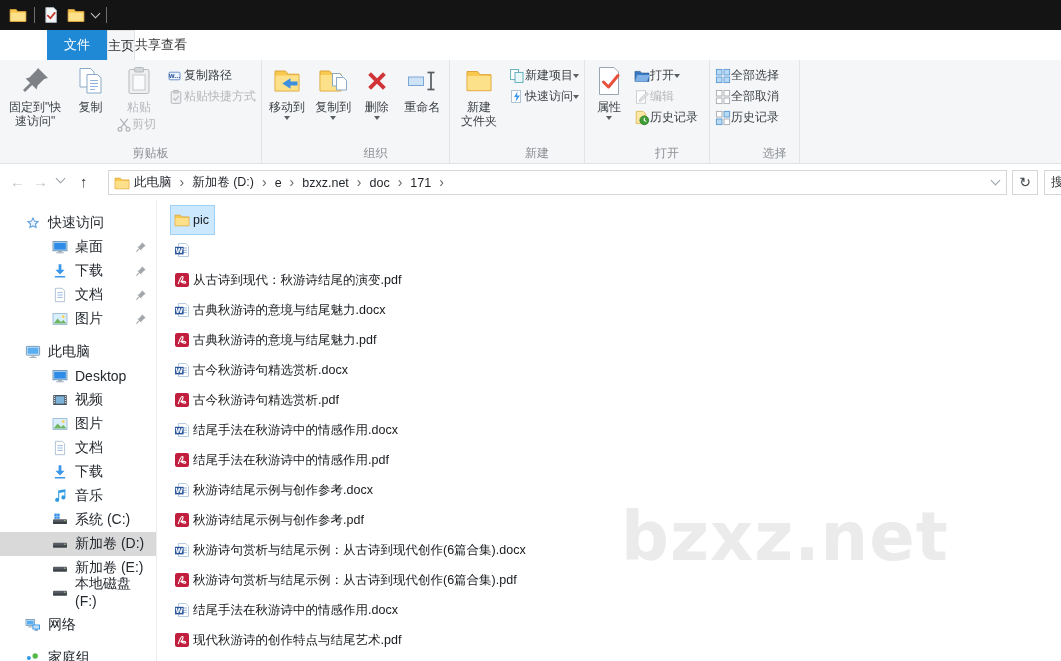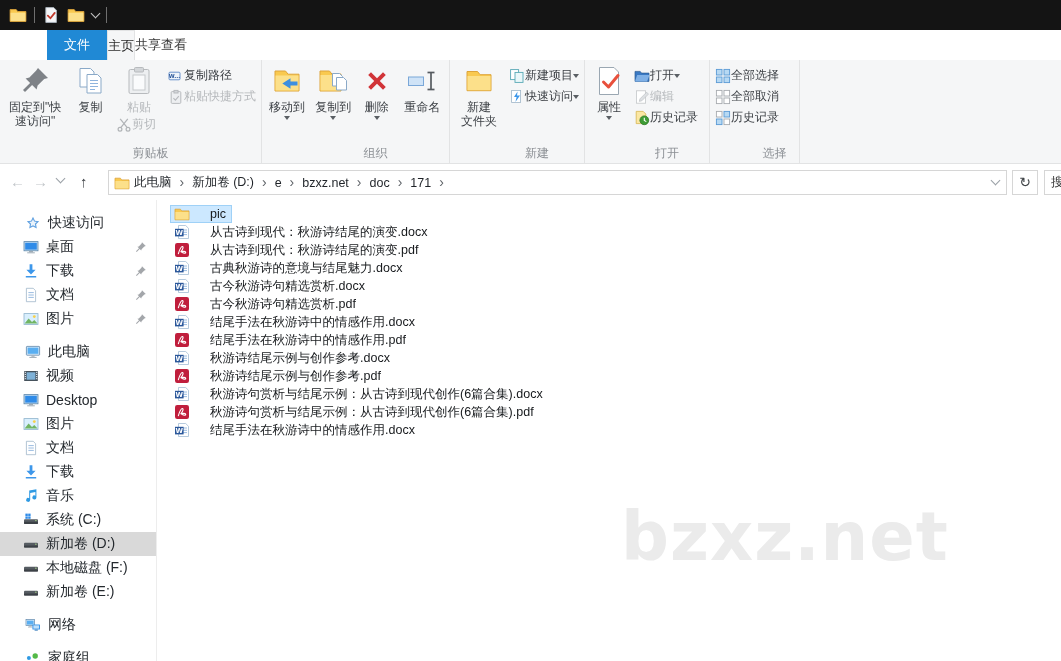--- a/index.html
+++ b/index.html
@@ -45,26 +45,26 @@
   .bc-dd{position:absolute;right:7px;top:9px;}
   .refreshbtn{position:absolute;left:1012px;top:5px;width:26px;height:25px;border:1px solid #d6d6d6;box-sizing:border-box;text-align:center;font-size:14px;color:#3f4347;line-height:23px;background:#fff;}
   .searchbox{position:absolute;left:1044px;top:5px;width:120px;height:25px;border:1px solid #d6d6d6;box-sizing:border-box;background:#fff;font-size:12.5px;color:#333;line-height:23px;padding-left:6px;}
 
   
   .main{position:absolute;left:0;top:200px;width:1061px;height:461px;display:flex;}
   .sidebar{width:157px;border-right:1px solid #ededed;box-sizing:border-box;padding-top:11px;flex:none;}
   .sgroup{margin-bottom:9px;}
   .srow{height:24px;display:flex;align-items:center;gap:7px;font-size:14px;color:#24292e;position:relative;}
   .srow.d0{padding-left:25px;}
-  .srow.d1{padding-left:23px;}
+  .srow.d1{padding-left:52px;}
   .srow.selected{background:#d9d9d9;}
   .srow .pin{position:absolute;right:9px;top:6px;opacity:.8;}
   .filepane{flex:1;position:relative;}
   #file-list{position:absolute;left:13px;top:5px;}
-  .frow{height:18px;display:flex;align-items:center;gap:20px;font-size:12.5px;color:#16191c;width:max-content;padding:0 5px 0 3px;border:1px solid transparent;box-sizing:border-box;}
+  .frow{height:30px;display:flex;align-items:center;gap:3px;font-size:12.5px;color:#16191c;width:max-content;padding:0 5px 0 3px;border:1px solid transparent;box-sizing:border-box;}
   .frow.selected{background:#cce8ff;border-color:#9fd1f7;}
   .watermark{position:absolute;left:464px;top:298px;font-size:67px;font-weight:bold;color:#ebebeb;font-family:"DejaVu Sans",sans-serif;letter-spacing:1px;white-space:nowrap;}
 </style>
 </head>
 <body>
 
 <div class="titlebar">
   <span class="icn18">
       <svg viewBox="0 0 16 16">
         <path d="M1 3.2h5.4l1.3 1.7H15v8.9H1z" fill="#f9c94f" stroke="#dda43b" stroke-width=".8"></path>
@@ -469,50 +469,50 @@
               <rect x="2.6" y="3.6" width="10.8" height="6.2" fill="#59aef1"></rect>
               <rect x="6.4" y="11.2" width="3.2" height="1.6" fill="#a9b4bd"></rect>
               <rect x="4.4" y="12.9" width="7.2" height="1.1" fill="#a9b4bd"></rect>
             </svg>
           </span>
           <span>此电脑</span>
         </div>
         <div class="srow d1">
           <span class="icn16">
             <svg viewBox="0 0 16 16">
+              <rect x="1" y="2.6" width="14" height="9.2" fill="#bfd9ef" stroke="#5d87ab" stroke-width=".8"></rect>
+              <rect x="2.2" y="3.8" width="11.6" height="6.8" fill="#2f8be8"></rect>
+              <rect x="6" y="12" width="4" height="1.3" fill="#9fabb5"></rect>
+              <rect x="4.2" y="13.3" width="7.6" height="1" fill="#9fabb5"></rect>
+            </svg>
+          </span>
+          <span>Desktop</span>
+        </div>
+        <div class="srow d1">
+          <span class="icn16">
+            <svg viewBox="0 0 16 16">
               <rect x="1.2" y="3" width="13.6" height="10" fill="#46525c"></rect>
               <rect x="3.6" y="4.3" width="8.8" height="7.4" fill="#7fb2d8"></rect>
               <g fill="#e8eef3">
                 <rect x="1.8" y="3.8" width="1.1" height="1.1"></rect>
                 <rect x="1.8" y="5.9" width="1.1" height="1.1"></rect>
                 <rect x="1.8" y="8" width="1.1" height="1.1"></rect>
                 <rect x="1.8" y="10.1" width="1.1" height="1.1"></rect>
                 <rect x="13.1" y="3.8" width="1.1" height="1.1"></rect>
                 <rect x="13.1" y="5.9" width="1.1" height="1.1"></rect>
                 <rect x="13.1" y="8" width="1.1" height="1.1"></rect>
                 <rect x="13.1" y="10.1" width="1.1" height="1.1"></rect>
               </g>
             </svg>
           </span>
           <span>视频</span>
         </div>
         <div class="srow d1">
           <span class="icn16">
             <svg viewBox="0 0 16 16">
-              <rect x="1" y="2.6" width="14" height="9.2" fill="#bfd9ef" stroke="#5d87ab" stroke-width=".8"></rect>
-              <rect x="2.2" y="3.8" width="11.6" height="6.8" fill="#2f8be8"></rect>
-              <rect x="6" y="12" width="4" height="1.3" fill="#9fabb5"></rect>
-              <rect x="4.2" y="13.3" width="7.6" height="1" fill="#9fabb5"></rect>
-            </svg>
-          </span>
-          <span>Desktop</span>
-        </div>
-        <div class="srow d1">
-          <span class="icn16">
-            <svg viewBox="0 0 16 16">
               <rect x="1" y="2.6" width="14" height="10.8" fill="#d9effd" stroke="#8fb3cd" stroke-width=".8"></rect>
               <circle cx="11.3" cy="5.6" r="1.4" fill="#f8cf47"></circle>
               <path d="M1.6 12.6l4-5.2 3.4 3.6 2.3-2 3.2 3.6z" fill="#71b564"></path>
             </svg>
           </span>
           <span>图片</span>
         </div>
         <div class="srow d1">
           <span class="icn16">
             <svg viewBox="0 0 16 16">
@@ -570,31 +570,31 @@
           <span>新加卷 (D:)</span>
         </div>
         <div class="srow d1">
           <span class="icn16">
             <svg viewBox="0 0 16 16">
               <rect x="1" y="6.8" width="14" height="4.8" rx="1" fill="#565c62"></rect>
               <rect x="1" y="9.4" width="14" height="2.2" rx=".9" fill="#3c4146"></rect>
               <circle cx="12.9" cy="8.2" r=".65" fill="#b9ef8f"></circle>
             </svg>
           </span>
-          <span>本地磁盘 (F:)</span>
+          <span>新加卷 (E:)</span>
         </div>
         <div class="srow d1">
           <span class="icn16">
             <svg viewBox="0 0 16 16">
               <rect x="1" y="6.8" width="14" height="4.8" rx="1" fill="#565c62"></rect>
               <rect x="1" y="9.4" width="14" height="2.2" rx=".9" fill="#3c4146"></rect>
               <circle cx="12.9" cy="8.2" r=".65" fill="#b9ef8f"></circle>
             </svg>
           </span>
-          <span>新加卷 (E:)</span>
+          <span>本地磁盘 (F:)</span>
         </div>
       </div>
       <div class="sgroup">
         <div class="srow d0">
           <span class="icn16">
             <svg viewBox="0 0 16 16">
               <rect x="1" y="2.6" width="8.6" height="6" fill="#dcecf9" stroke="#5d87ab" stroke-width=".7"></rect>
               <rect x="2" y="3.6" width="6.6" height="4" fill="#59aef1"></rect>
               <rect x="4" y="8.6" width="2.6" height="1" fill="#a9b4bd"></rect>
               <rect x="3" y="9.6" width="4.6" height=".9" fill="#a9b4bd"></rect>
@@ -637,21 +637,20 @@
               <path d="M4.5 1.5h7.2l2.8 2.8v10.2H4.5z" fill="#fff" stroke="#a3bcd4" stroke-width=".8"></path>
               <g stroke="#8fb4dd" stroke-width=".9">
                 <line x1="6.5" y1="6" x2="13" y2="6"></line>
                 <line x1="6.5" y1="8.3" x2="13" y2="8.3"></line>
                 <line x1="6.5" y1="10.6" x2="13" y2="10.6"></line>
               </g>
               <rect x="1" y="4.8" width="8.6" height="7.6" fill="#2b579a"></rect>
               <text x="5.3" y="11" font-size="6.8" font-weight="bold" fill="#fff" text-anchor="middle" font-family="DejaVu Sans, sans-serif">W</text>
             </svg>
           </span>
-          <span>从古诗到现代：秋游诗结尾的演变.docx</span>
         </div>
         <div class="frow">
           <span class="icn16">
             <svg viewBox="0 0 16 16">
               <rect x="1" y="1" width="14" height="14" rx="2.2" fill="#c01e3c"></rect>
               <path d="M4.4 11.6c1.1-3.7 2.7-7.2 4-7.1 1.3.1.5 3-1.7 5.4 2.4-.9 5-.6 5 .6 0 1.1-2.1 1-3.6-.2" fill="none" stroke="#fff" stroke-width="1.15" stroke-linecap="round"></path>
             </svg>
           </span>
           <span>从古诗到现代：秋游诗结尾的演变.pdf</span>
         </div>
@@ -666,20 +665,29 @@
               </g>
               <rect x="1" y="4.8" width="8.6" height="7.6" fill="#2b579a"></rect>
               <text x="5.3" y="11" font-size="6.8" font-weight="bold" fill="#fff" text-anchor="middle" font-family="DejaVu Sans, sans-serif">W</text>
             </svg>
           </span>
           <span>古典秋游诗的意境与结尾魅力.docx</span>
         </div>
         <div class="frow">
           <span class="icn16">
             <svg viewBox="0 0 16 16">
+              <rect x="1" y="1" width="14" height="14" rx="2.2" fill="#c01e3c"></rect>
+              <path d="M4.4 11.6c1.1-3.7 2.7-7.2 4-7.1 1.3.1.5 3-1.7 5.4 2.4-.9 5-.6 5 .6 0 1.1-2.1 1-3.6-.2" fill="none" stroke="#fff" stroke-width="1.15" stroke-linecap="round"></path>
+            </svg>
+          </span>
+          <span>古典秋游诗的意境与结尾魅力.pdf</span>
+        </div>
+        <div class="frow">
+          <span class="icn16">
+            <svg viewBox="0 0 16 16">
               <path d="M4.5 1.5h7.2l2.8 2.8v10.2H4.5z" fill="#fff" stroke="#a3bcd4" stroke-width=".8"></path>
               <g stroke="#8fb4dd" stroke-width=".9">
                 <line x1="6.5" y1="6" x2="13" y2="6"></line>
                 <line x1="6.5" y1="8.3" x2="13" y2="8.3"></line>
                 <line x1="6.5" y1="10.6" x2="13" y2="10.6"></line>
               </g>
               <rect x="1" y="4.8" width="8.6" height="7.6" fill="#2b579a"></rect>
               <text x="5.3" y="11" font-size="6.8" font-weight="bold" fill="#fff" text-anchor="middle" font-family="DejaVu Sans, sans-serif">W</text>
             </svg>
           </span>
@@ -774,16 +782,25 @@
                 <line x1="6.5" y1="6" x2="13" y2="6"></line>
                 <line x1="6.5" y1="8.3" x2="13" y2="8.3"></line>
                 <line x1="6.5" y1="10.6" x2="13" y2="10.6"></line>
               </g>
               <rect x="1" y="4.8" width="8.6" height="7.6" fill="#2b579a"></rect>
               <text x="5.3" y="11" font-size="6.8" font-weight="bold" fill="#fff" text-anchor="middle" font-family="DejaVu Sans, sans-serif">W</text>
             </svg>
           </span>
           <span>结尾手法在秋游诗中的情感作用.docx</span>
         </div>
+        <div class="frow">
+          <span class="icn16">
+            <svg viewBox="0 0 16 16">
+              <rect x="1" y="1" width="14" height="14" rx="2.2" fill="#c01e3c"></rect>
+              <path d="M4.4 11.6c1.1-3.7 2.7-7.2 4-7.1 1.3.1.5 3-1.7 5.4 2.4-.9 5-.6 5 .6 0 1.1-2.1 1-3.6-.2" fill="none" stroke="#fff" stroke-width="1.15" stroke-linecap="round"></path>
+            </svg>
+          </span>
+          <span>现代秋游诗的创作特点与结尾艺术.pdf</span>
+        </div>
       </div>
     <div class="watermark">bzxz.net</div>
   </div>
 </div>
 
 </body></html>

